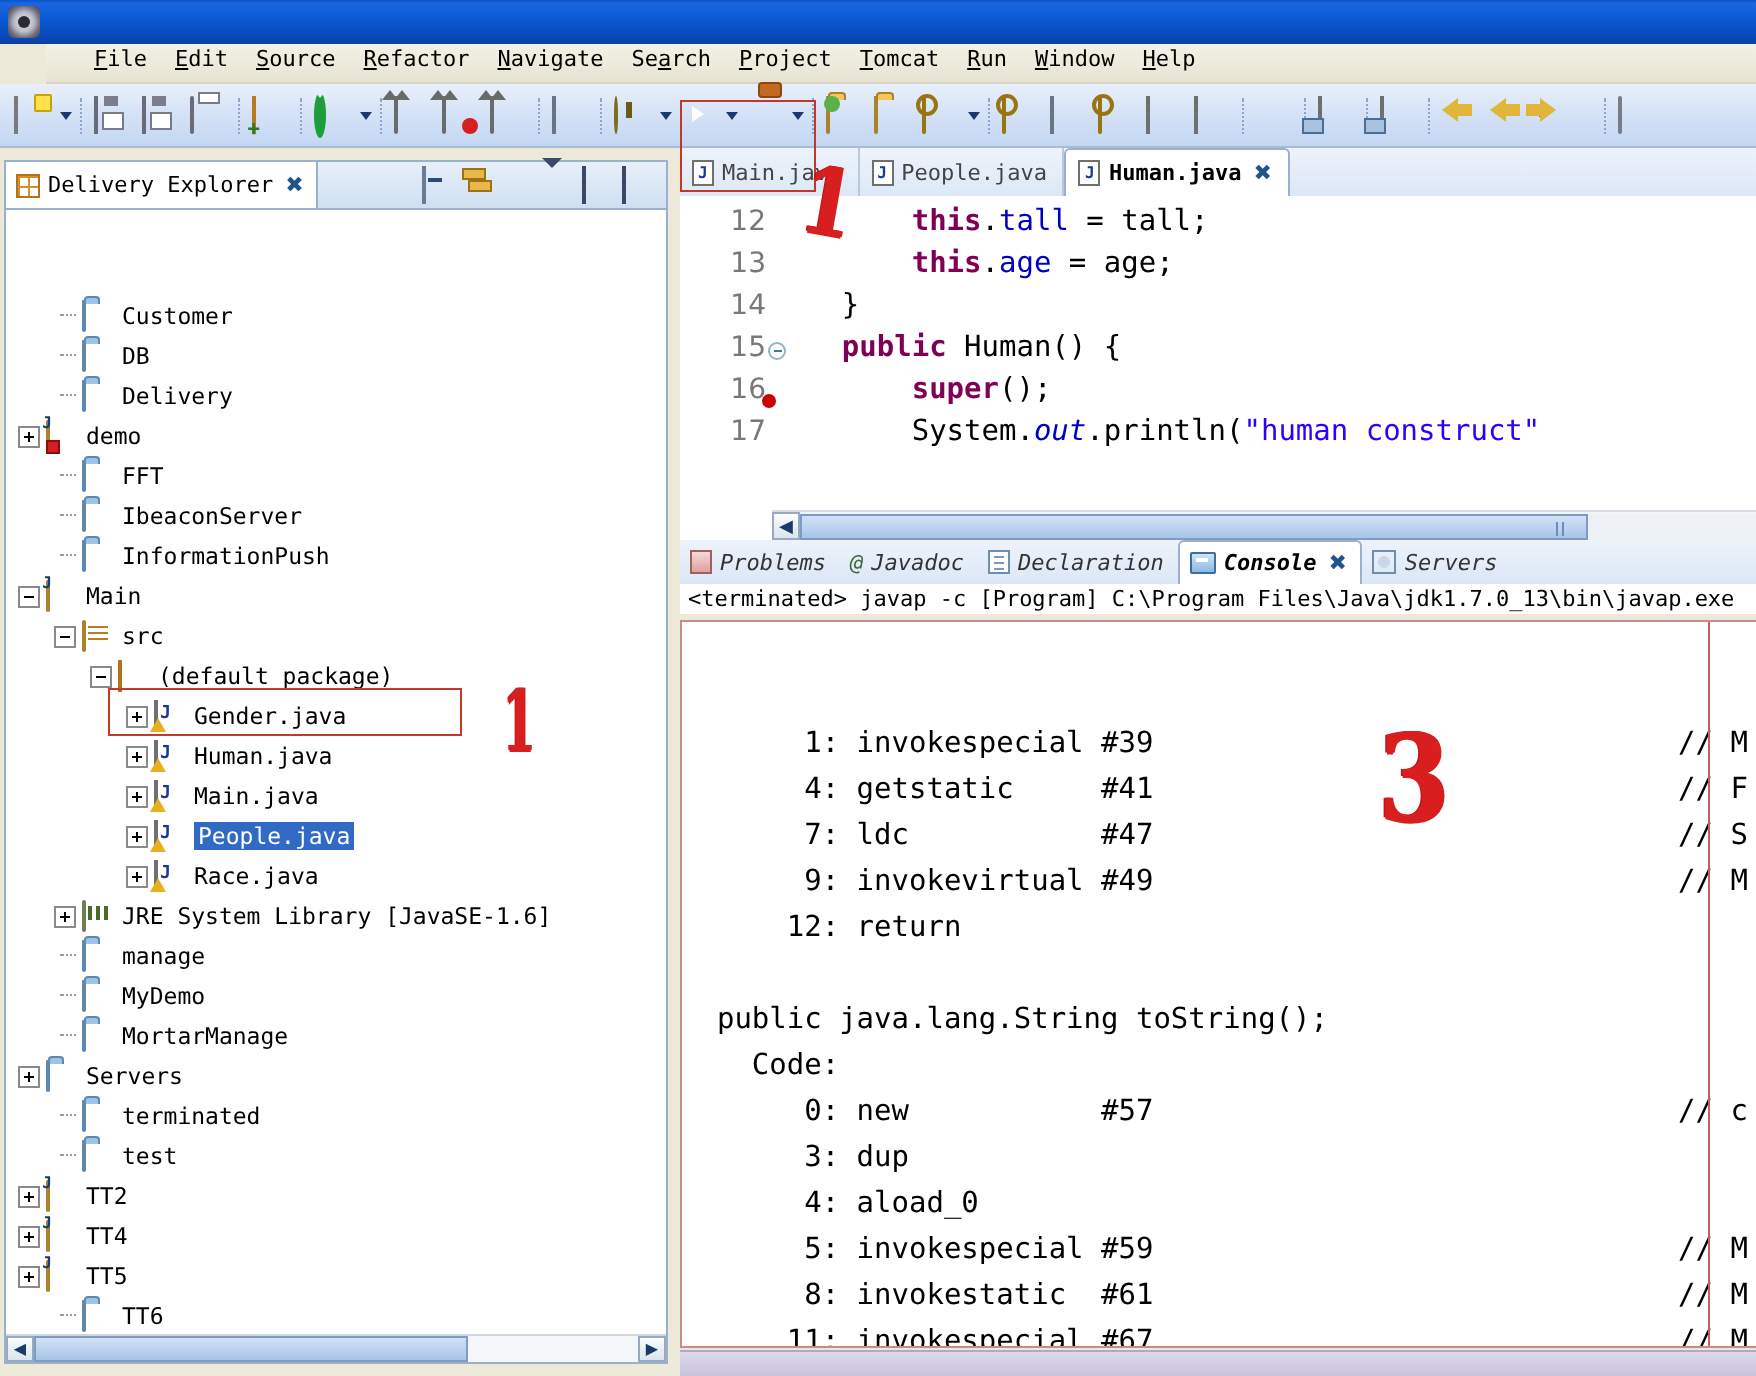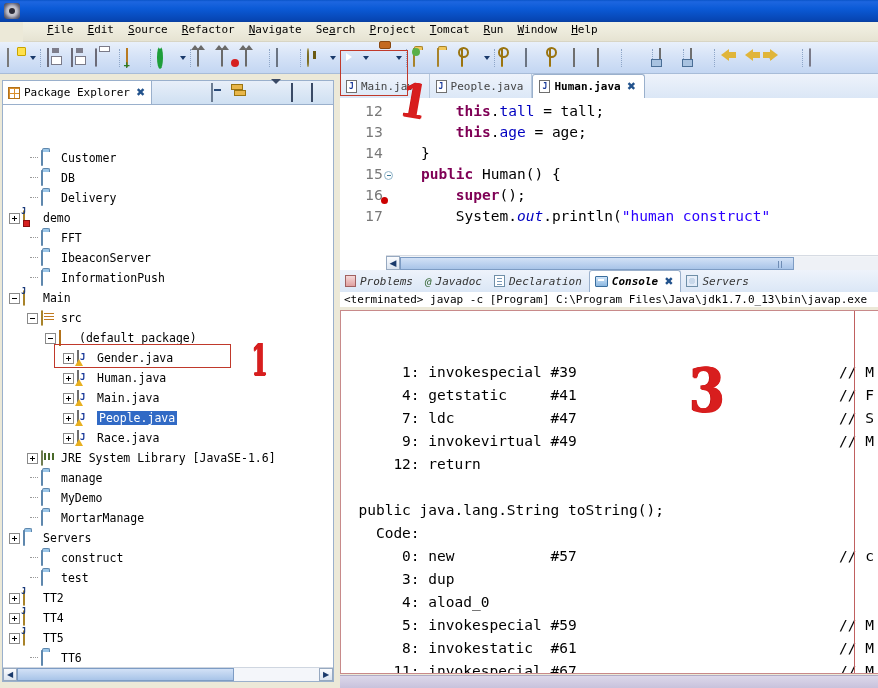--- a/index.html
+++ b/index.html
@@ -655,21 +655,21 @@
         <span class="g"><span class="g-card"></span></span>
       </div>
   </div>
 
   <div class="main">
 
     <div class="pkg-panel">
       <div class="pkg-tabrow">
         <div class="pkg-tab">
           <span class="pkg-tab-icon"></span>
-          <span>Package Explorer</span>
+          <span>Delivery Explorer</span>
           <span class="tab-close">✖</span>
         </div>
         <div class="pkg-tools">
           <span class="pkg-tool"><span class="ic-collapse"></span></span>
           <span class="pkg-tool"><span class="ic-link"></span></span>
           <span class="pkg-tool"><span class="ic-focus"></span></span>
           <span class="pkg-tool"><span class="ic-vmenu"></span></span>
           <span class="pkg-tool"><span class="ic-min"></span></span>
           <span class="pkg-tool"><span class="ic-max"></span></span>
         </div>
@@ -792,21 +792,21 @@
           <div class="trow">
             <span style="width:6px;flex:none;"></span>
             <span class="texp plus"></span>
             <span class="ticon"><span class="ic-folder"></span></span>
             <span class="tlabel">Servers</span>
           </div>
           <div class="trow">
             <span style="width:24px;flex:none;"></span>
             <span class="tdash"></span>
             <span class="ticon"><span class="ic-folder"></span></span>
-            <span class="tlabel">construct</span>
+            <span class="tlabel">terminated</span>
           </div>
           <div class="trow">
             <span style="width:24px;flex:none;"></span>
             <span class="tdash"></span>
             <span class="ticon"><span class="ic-folder"></span></span>
             <span class="tlabel">test</span>
           </div>
           <div class="trow">
             <span style="width:6px;flex:none;"></span>
             <span class="texp plus"></span>

